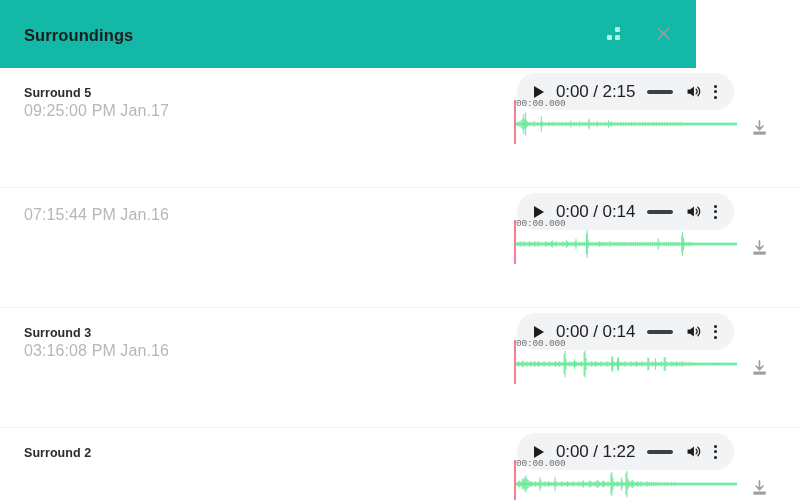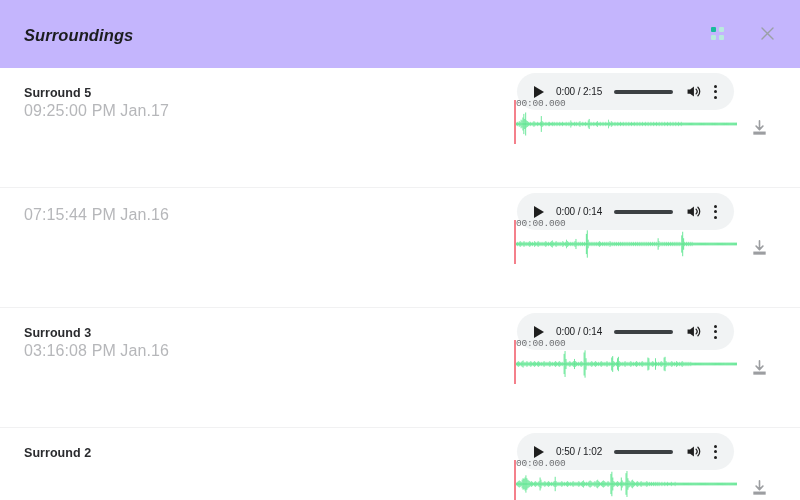--- a/index.html
+++ b/index.html
@@ -13,29 +13,28 @@
     overflow: hidden;
     font-family: "Liberation Sans", sans-serif;
     color: #202124;
     position: relative;
   }
 
   
   .header {
     position: absolute;
     top: 0; left: 0;
-    width: 800px;
+    width: 696px;
     height: 68px;
     display: flex;
     align-items: center;
-    background: #c4b5fd;
+    background: #14b8a6;
     box-sizing: border-box;
     padding: 0 18px 0 24px;
     z-index: 5;
-    font-style: italic;
   }
   .page-title {
     font-size: 16.5px;
     font-weight: 700;
     letter-spacing: 0.1px;
     color: #1c1d1f;
     line-height: 1;
     margin-top: 2px;
   }
   .header-spacer { flex: 1 1 auto; }
@@ -134,21 +133,21 @@
     border: none; background: transparent; padding: 0;
     cursor: pointer; flex: 0 0 auto;
   }
   .play-tri {
     width: 0; height: 0;
     border-left: 10px solid #1f1f1f;
     border-top: 6px solid transparent;
     border-bottom: 6px solid transparent;
   }
   .time-label {
-    font-size: 10px;
+    font-size: 17px;
     color: #202124;
     margin-left: 8px;
     white-space: nowrap;
     font-family: "Liberation Sans", sans-serif;
     letter-spacing: -0.1px;
     flex: 0 0 auto;
   }
   .scrub {
     flex: 1 1 auto;
     height: 4px;
@@ -1068,21 +1067,21 @@
 
   <div class="rec-row">
     <div class="rec-meta">
       <div class="rec-name">Surround 2</div>
     </div>
 
     <div class="audio-player">
       <button class="play-btn">
         <span class="play-tri"></span>
       </button>
-      <span class="time-label">0:50 / 1:02</span>
+      <span class="time-label">0:00 / 1:22</span>
       <div class="scrub"></div>
       <button class="vol-btn">
         <svg width="17" height="17" viewBox="0 0 20 20">
           <path d="M3 7.5 H6 L10.5 4 V16 L6 12.5 H3 Z" fill="#1f1f1f"></path>
           <path d="M13 7.2 A4 4 0 0 1 13 12.8" stroke="#1f1f1f" stroke-width="1.5" fill="none" stroke-linecap="round"></path>
           <path d="M15.2 5 A7 7 0 0 1 15.2 15" stroke="#1f1f1f" stroke-width="1.5" fill="none" stroke-linecap="round"></path>
         </svg>
       </button>
       <button class="kebab-btn">
         <span></span>

